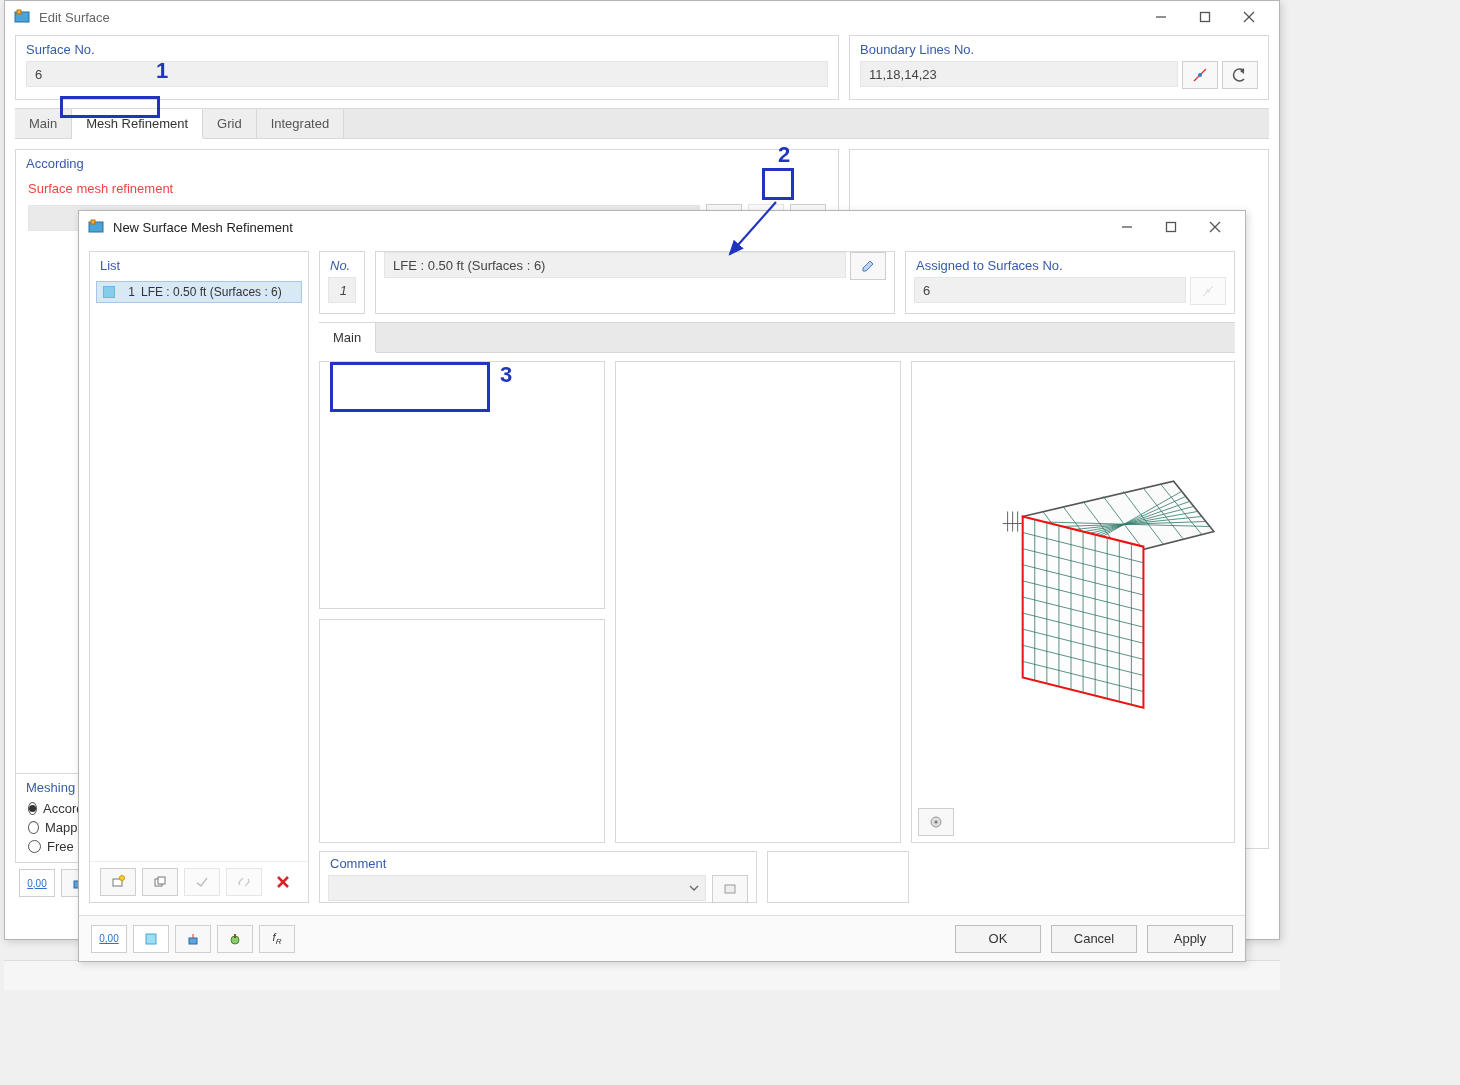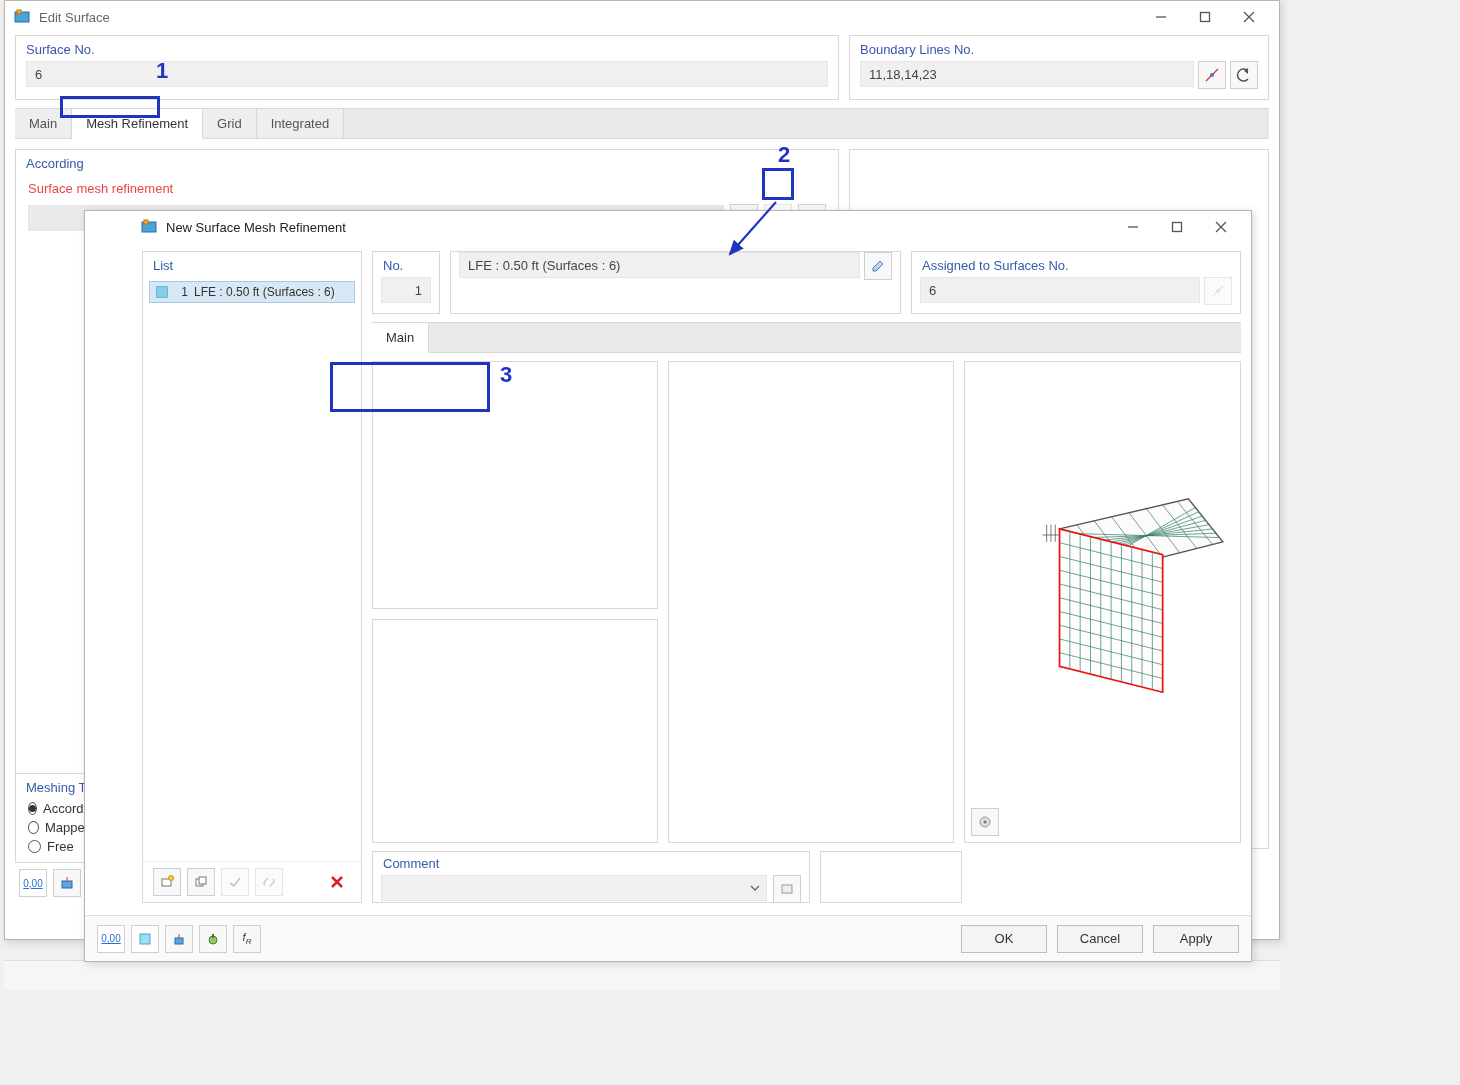--- a/index.html
+++ b/index.html
@@ -11,21 +11,21 @@
   .winbtns { display: flex; }
   .winbtn { width: 44px; height: 30px; display: flex; align-items: center; justify-content: center; }
   .winbtn svg { stroke: #555; }
   .section-header { color: #365aa8; font-size: 13px; padding: 6px 10px 4px 10px; font-weight: 500; }
   .region { border: 1px solid #d8d8d8; background: #fff; }
   .row { display: flex; gap: 10px; padding: 0 10px; }
   .field-input { background: #f0f0f0; border: 1px solid #e5e5e5; height: 26px; padding: 0 8px; display: flex; align-items: center; color: #444; }
   .tabs { display: flex; background: #e9e9e9; border-top: 1px solid #d8d8d8; border-bottom: 1px solid #d8d8d8; }
   .tab { padding: 7px 14px 6px 14px; font-size: 13px; color: #555; border-right: 1px solid #d8d8d8; background: #eee; }
   .tab.active { background: #fff; color: #333; border-bottom: 2px solid #fff; margin-bottom: -1px; }
-  .iconbtn { width: 28px; height: 28px; border: 1px solid #cfcfcf; background: #f8f8f8; display: inline-flex; align-items: center; justify-content: center; }
+  .iconbtn { width: 36px; height: 28px; border: 1px solid #cfcfcf; background: #f8f8f8; display: inline-flex; align-items: center; justify-content: center; }
   .iconbtn.disabled { opacity: .5; }
   .annot-num { position: absolute; color: #2134c0; font-size: 22px; font-weight: 600; }
   .annot-box { position: absolute; border: 3px solid #2134c0; pointer-events: none; }
   .radio-row { display: flex; align-items: center; gap: 6px; padding: 2px 12px; }
   .radio { width: 13px; height: 13px; border-radius: 50%; border: 1px solid #555; display: inline-flex; align-items: center; justify-content: center; }
   .radio.checked::after { content:""; width:7px; height:7px; background:#333; border-radius:50%; }
   .btn { min-width: 86px; height: 28px; border: 1px solid #bdbdbd; background: #f4f4f4; display: inline-flex; align-items: center; justify-content: center; font-size: 13px; }
   .small-toolbar { display:flex; gap:6px; padding:6px 10px; }
   .comment-input { flex:1; background:#f0f0f0; border:1px solid #e5e5e5; height:26px; display:flex; align-items:center; justify-content:flex-end; padding:0 6px; }
   .list-item { background:#d9e8f5; border:1px solid #a8c7e8; padding:3px 6px; display:flex; align-items:center; gap:6px; font-size:12px; }
@@ -160,21 +160,21 @@
         <svg width="16" height="16">
           <rect x="3" y="6" width="10" height="7" fill="#5aa6de" stroke="#2d6aa6"></rect>
           <path d="M8 2 L8 6" stroke="#d33"></path>
         </svg>
       </div>
   </div>
 </div>
 
 <div style="position:absolute; left:4px; top:960px; width:1276px; height:30px; background:#f6f6f6; border-top:1px solid #ddd;"></div>
 
-<div class="window" style="left:84px; top:210px; width:1168px; height:752px;padding-left:47px;">
+<div class="window" style="left:78px; top:210px; width:1168px; height:752px;">
   <div class="titlebar" style="color:#222;">
     <span class="appicon">
       <svg viewBox="0 0 18 18">
           <rect x="2" y="4" width="14" height="10" fill="#4aa3d9" stroke="#2a6fa3"></rect>
           <rect x="4" y="2" width="4" height="4" fill="#f0b040" stroke="#c07000"></rect>
         </svg>
     </span>
     <span class="title" style="color:#222;">New Surface Mesh Refinement</span>
     <div class="winbtns">
       <div class="winbtn">
@@ -238,21 +238,21 @@
               <line x1="3" y1="3" x2="13" y2="13" stroke="#d8232a" stroke-width="2.5"></line>
               <line x1="13" y1="3" x2="3" y2="13" stroke="#d8232a" stroke-width="2.5"></line>
             </svg>
         </div>
       </div>
     </div>
 
     <div style="flex:1; display:flex; flex-direction:column; gap:8px;">
 
       <div style="display:flex; gap:10px;">
-        <div class="region" style="width:68px;">
+        <div class="region" style="width:46px;font-style:italic;">
           <div class="section-header">No.</div>
           <div style="padding:0 8px 8px 8px;">
             <div class="field-input" style="justify-content:flex-end;">1</div>
           </div>
         </div>
         <div class="region" style="flex:1;">
           <div style="padding:0 8px 8px 8px; display:flex; gap:4px;">
             <div class="field-input" style="flex:1;">LFE : 0.50 ft (Surfaces : 6)</div>
             <div class="iconbtn">
                 <svg width="14" height="14">

